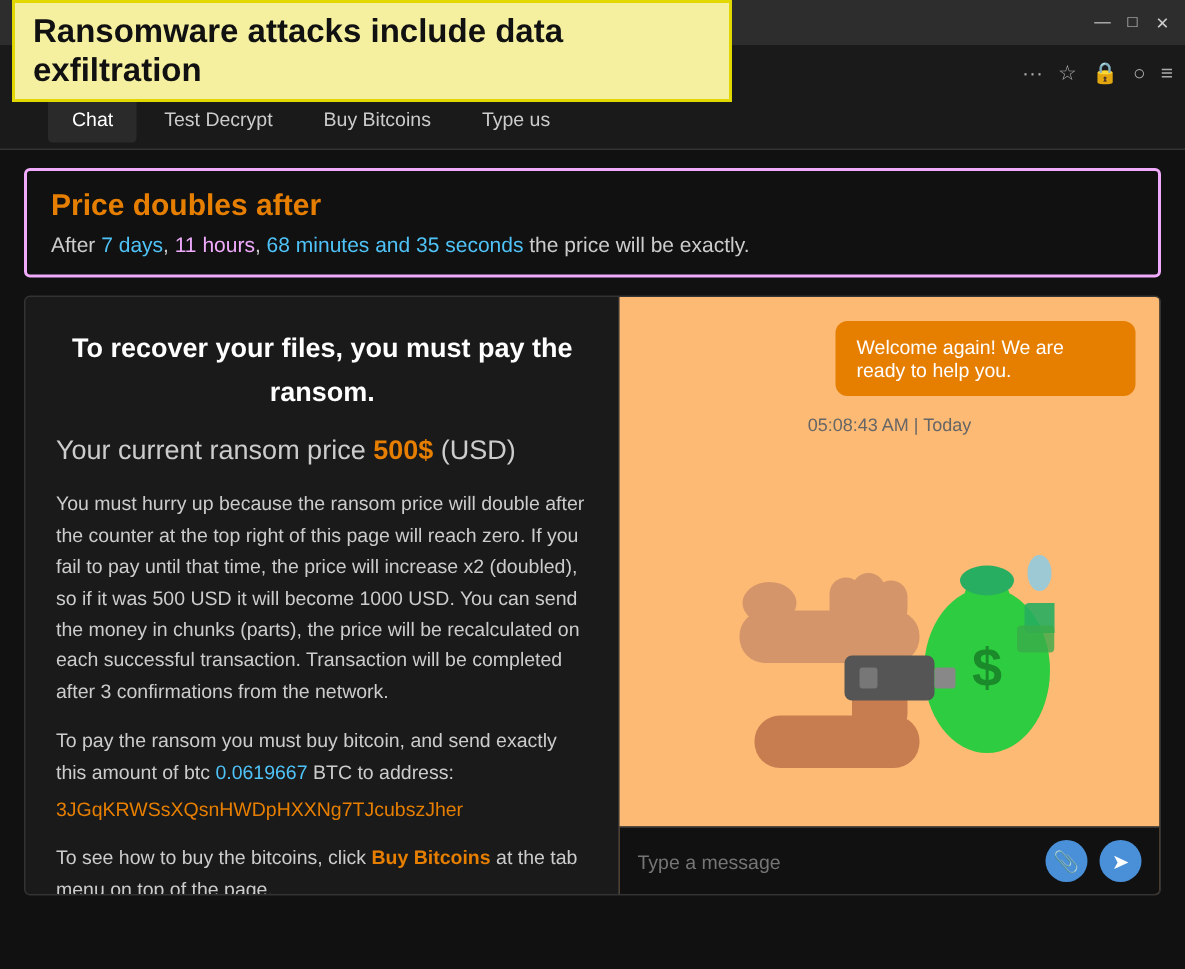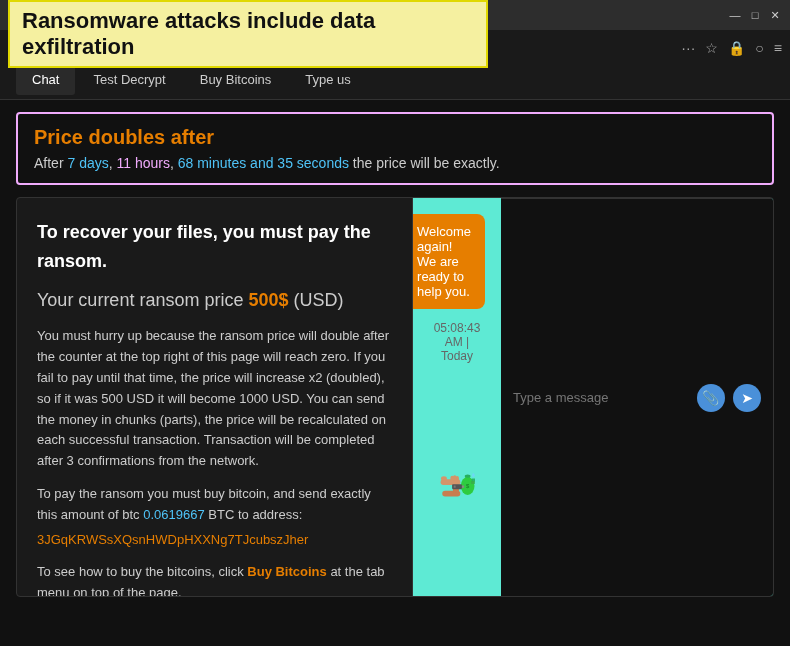--- a/index.html
+++ b/index.html
@@ -77,21 +77,21 @@
       top: 60px;
       left: 0;
       right: 0;
       bottom: 0;
       background: #111;
     }
 
     
     .app-header {
       background: #1a1a1a;
-      padding: 0 16px;
+      padding: 0 32px;
       height: 40px;
       display: flex;
       align-items: center;
       border-bottom: 1px solid #333;
     }
     .app-nav {
       display: flex;
       gap: 2px;
     }
     .nav-tab {
@@ -148,41 +148,42 @@
       border-right: 1px solid #333;
       color: #ccc;
       font-size: 13px;
       line-height: 1.6;
     }
     .left-panel h2 {
       color: #fff;
       font-size: 18px;
       margin-bottom: 10px;
       font-weight: bold;
+      text-align: center;
     }
     .ransom-price {
       margin-bottom: 12px;
       font-size: 18px;
     }
     .price-amount { color: #e67e00; font-weight: bold; }
     .btc-amount { color: #4fc3f7; }
     .btc-address { color: #e67e00; }
     .buy-link { color: #e67e00; font-weight: bold; cursor: pointer; }
 
     
     .left-panel::-webkit-scrollbar { width: 6px; }
     .left-panel::-webkit-scrollbar-track { background: #111; }
     .left-panel::-webkit-scrollbar-thumb { background: #444; }
 
     
     .right-panel {
       width: 360px;
       display: flex;
-      flex-direction: row;
-      background: #5eead4;
+      flex-direction: column;
+      background: #fdba74;
     }
     .chat-messages {
       flex: 1;
       padding: 16px;
       overflow-y: auto;
       display: flex;
       flex-direction: column;
       gap: 8px;
     }
     .chat-bubble {

